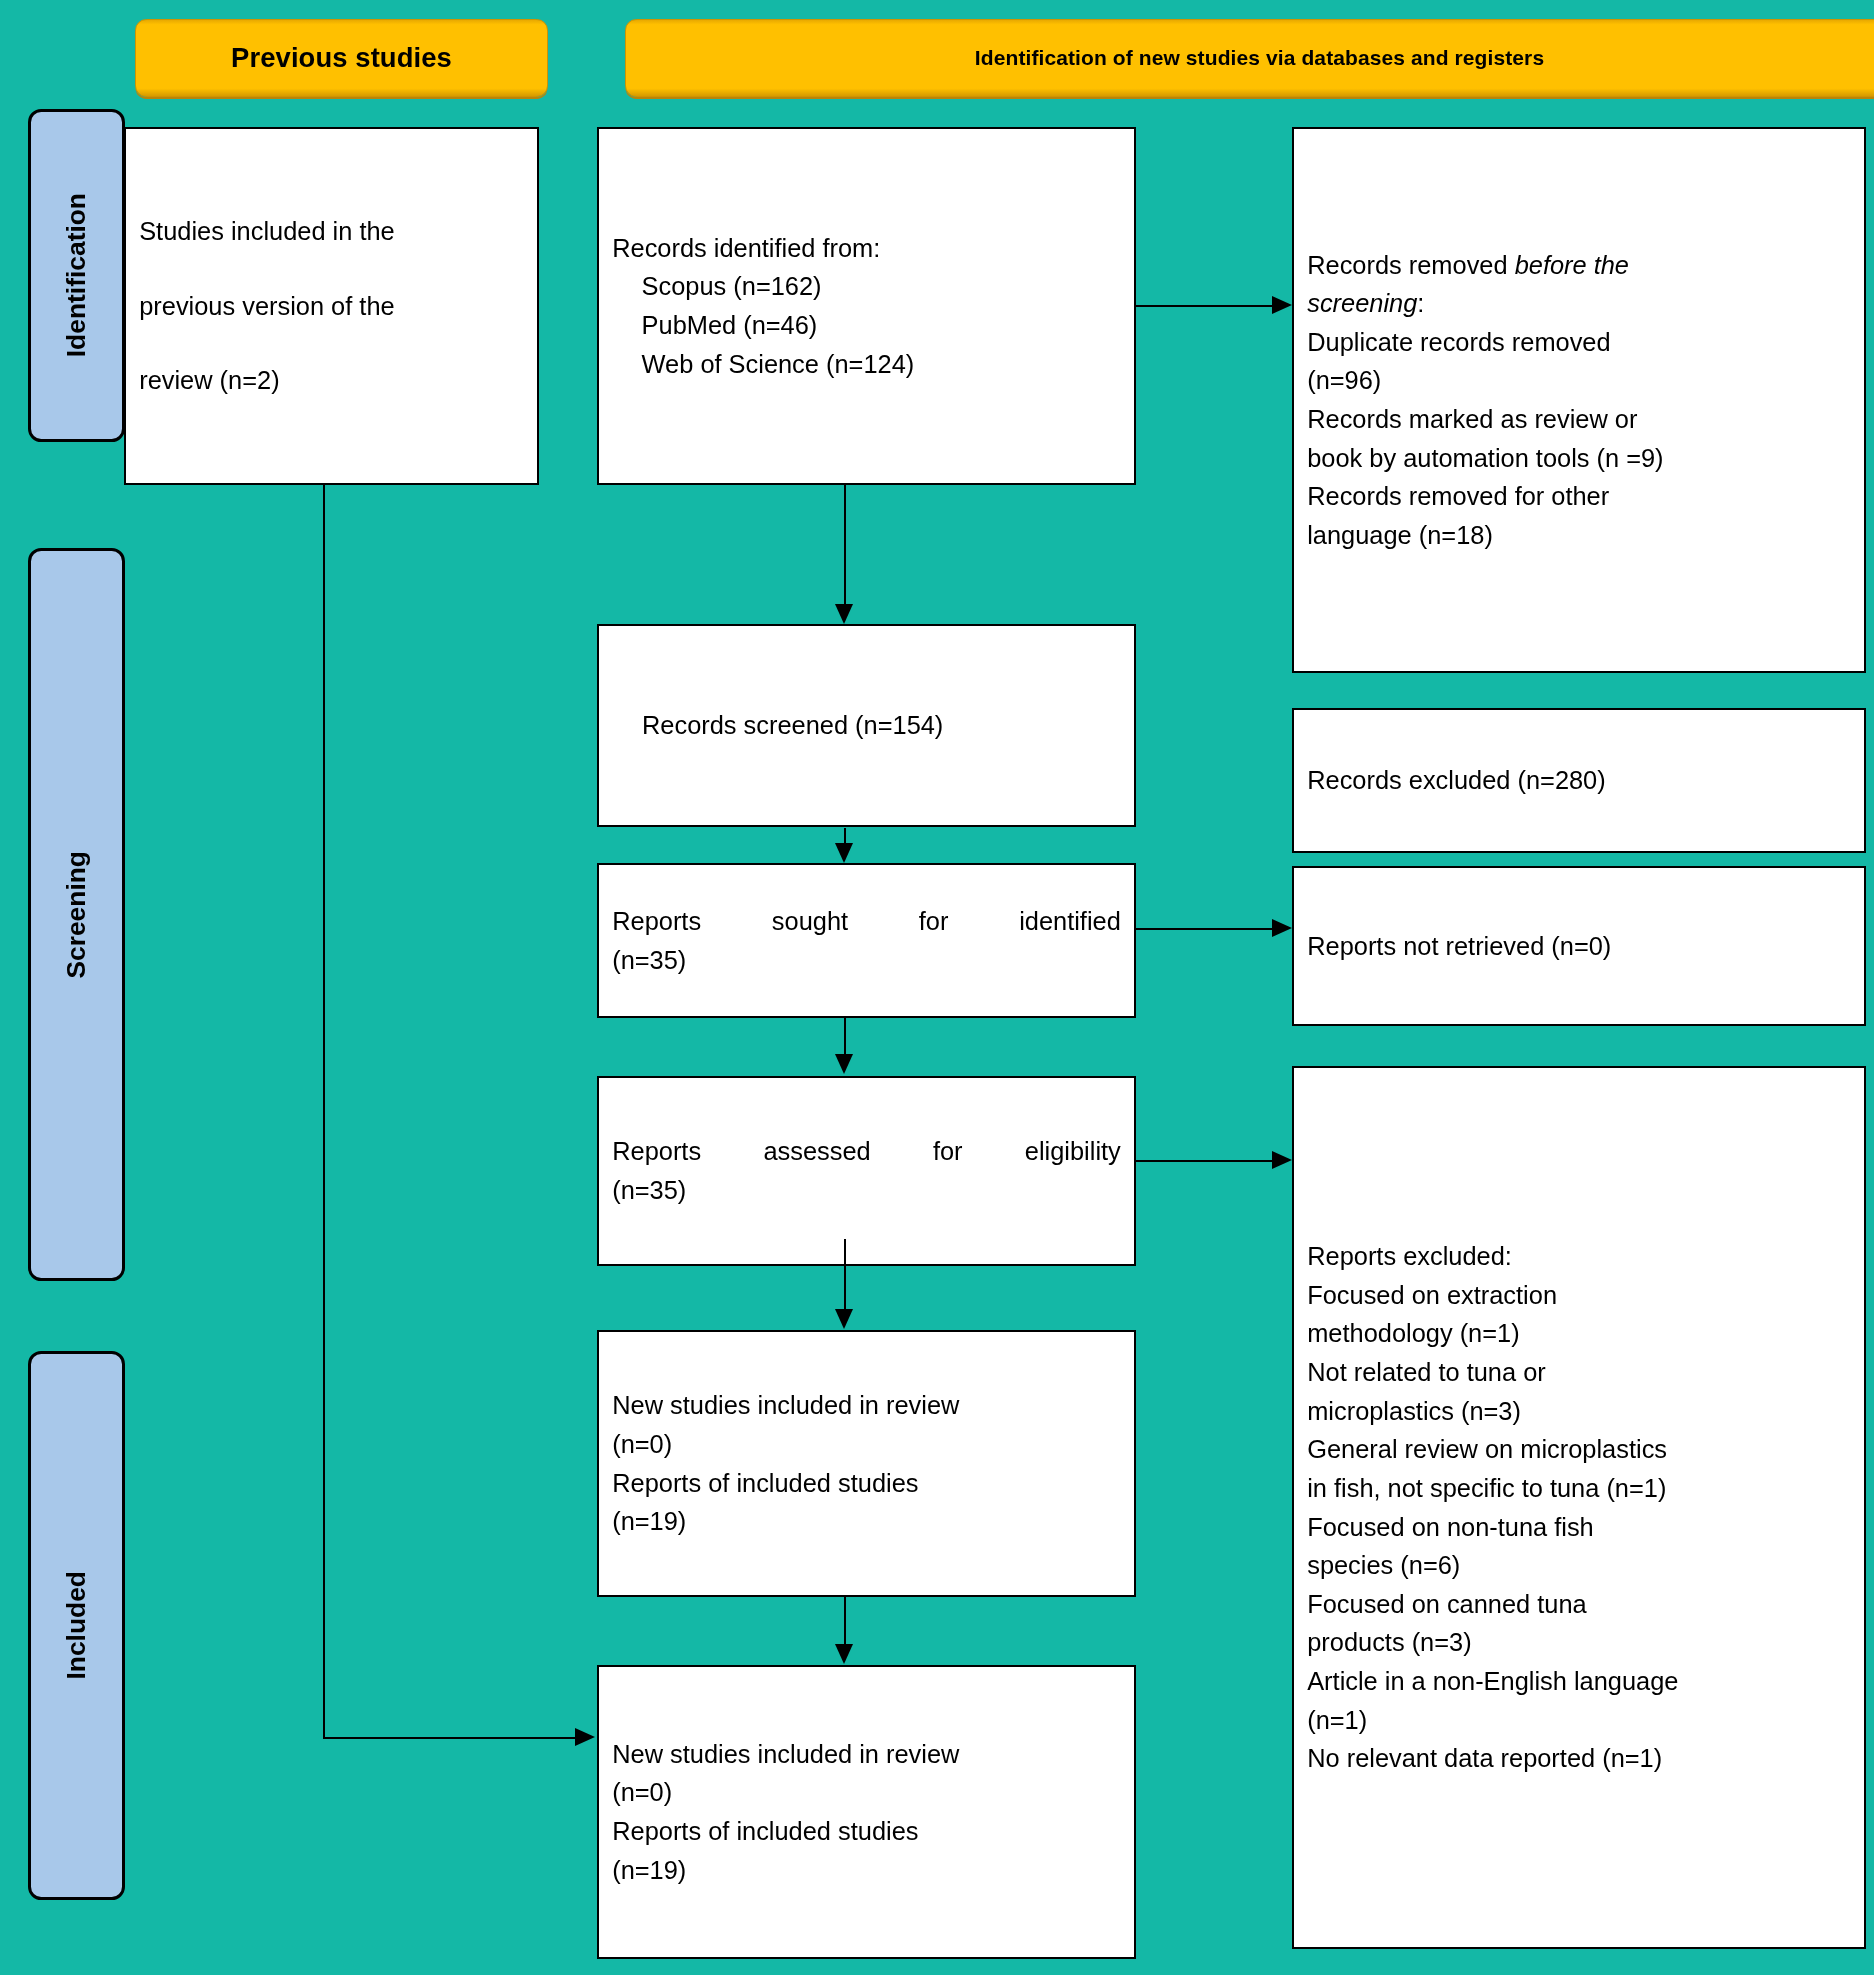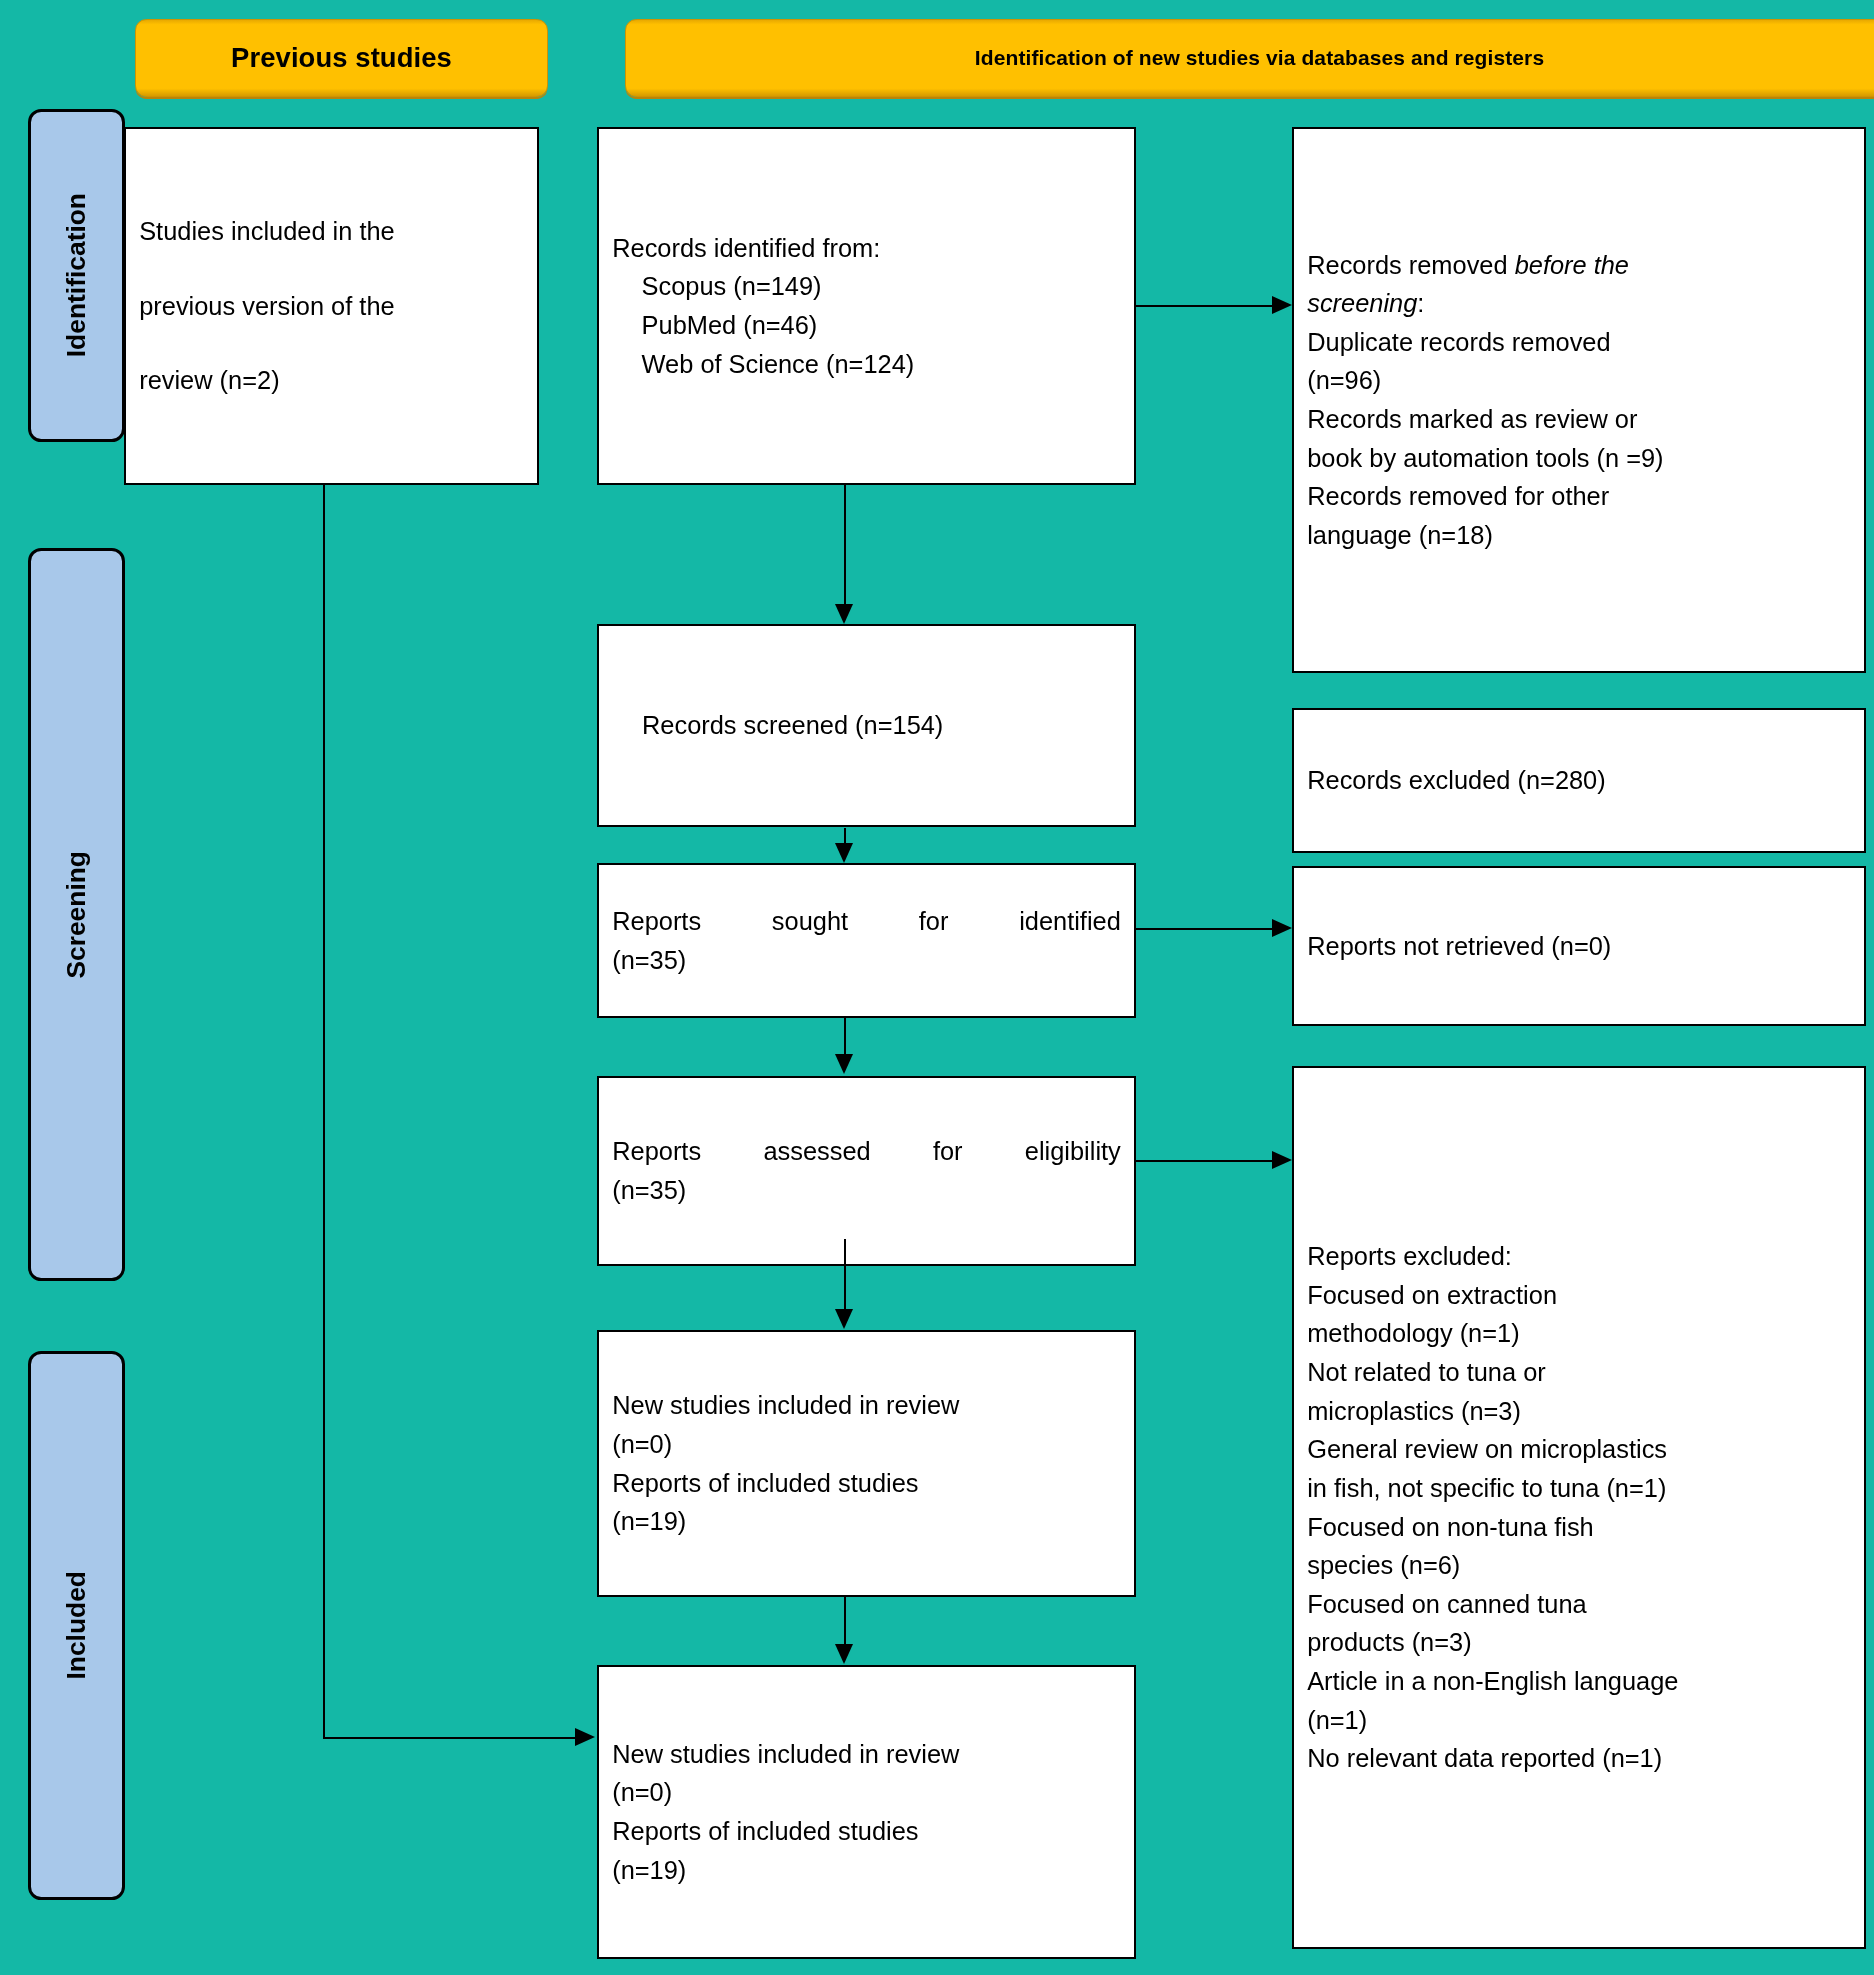--- a/index.html
+++ b/index.html
@@ -102,21 +102,21 @@
   </div>
 
   <div class="box" style="left:124px;top:127px;width:415px;height:358px;gap:36px;">
     <span class="ln">Studies included in the</span>
     <span class="ln">previous version of the</span>
     <span class="ln">review (n=2)</span>
   </div>
 
   <div class="box" style="left:597px;top:127px;width:539px;height:358px;">
     <span class="ln">Records identified from:</span>
-    <span class="ln indent">Scopus (n=149)</span>
+    <span class="ln indent">Scopus (n=162)</span>
     <span class="ln indent">PubMed (n=46)</span>
     <span class="ln indent">Web of Science (n=124)</span>
   </div>
 
   <div class="box" style="left:597px;top:624px;width:539px;height:203px;padding-left:43px;">
     <span class="ln">Records screened (n=154)</span>
   </div>
 
   <div class="box just" style="left:597px;top:863px;width:539px;height:155px;">
     <span class="ln">Reports sought for identified</span>

